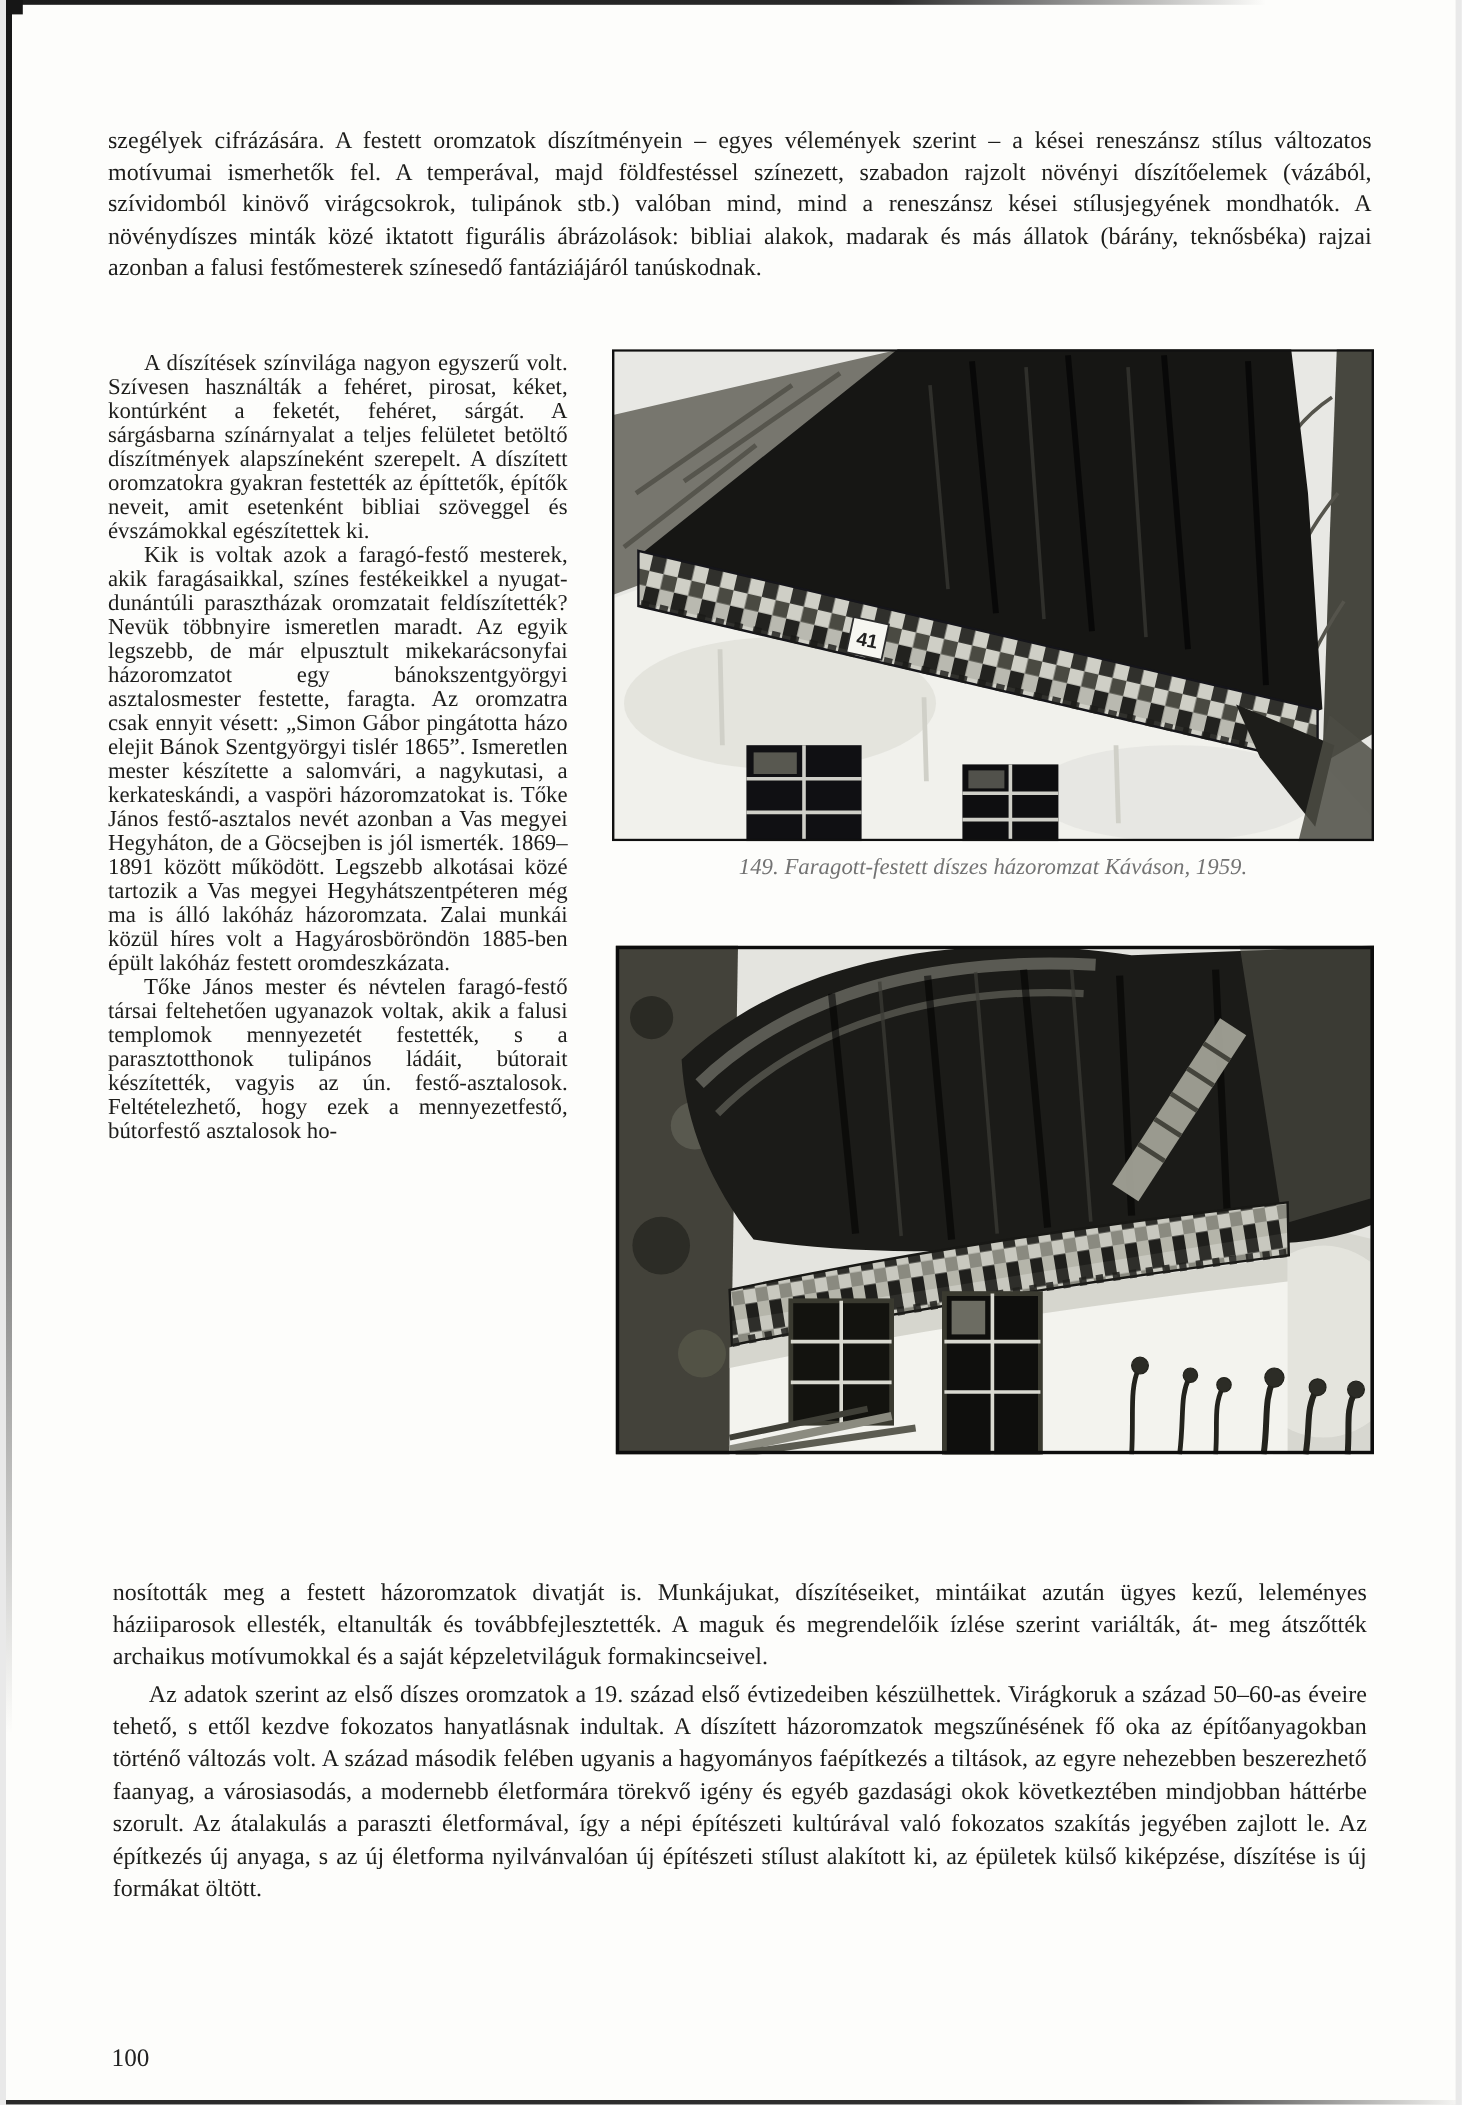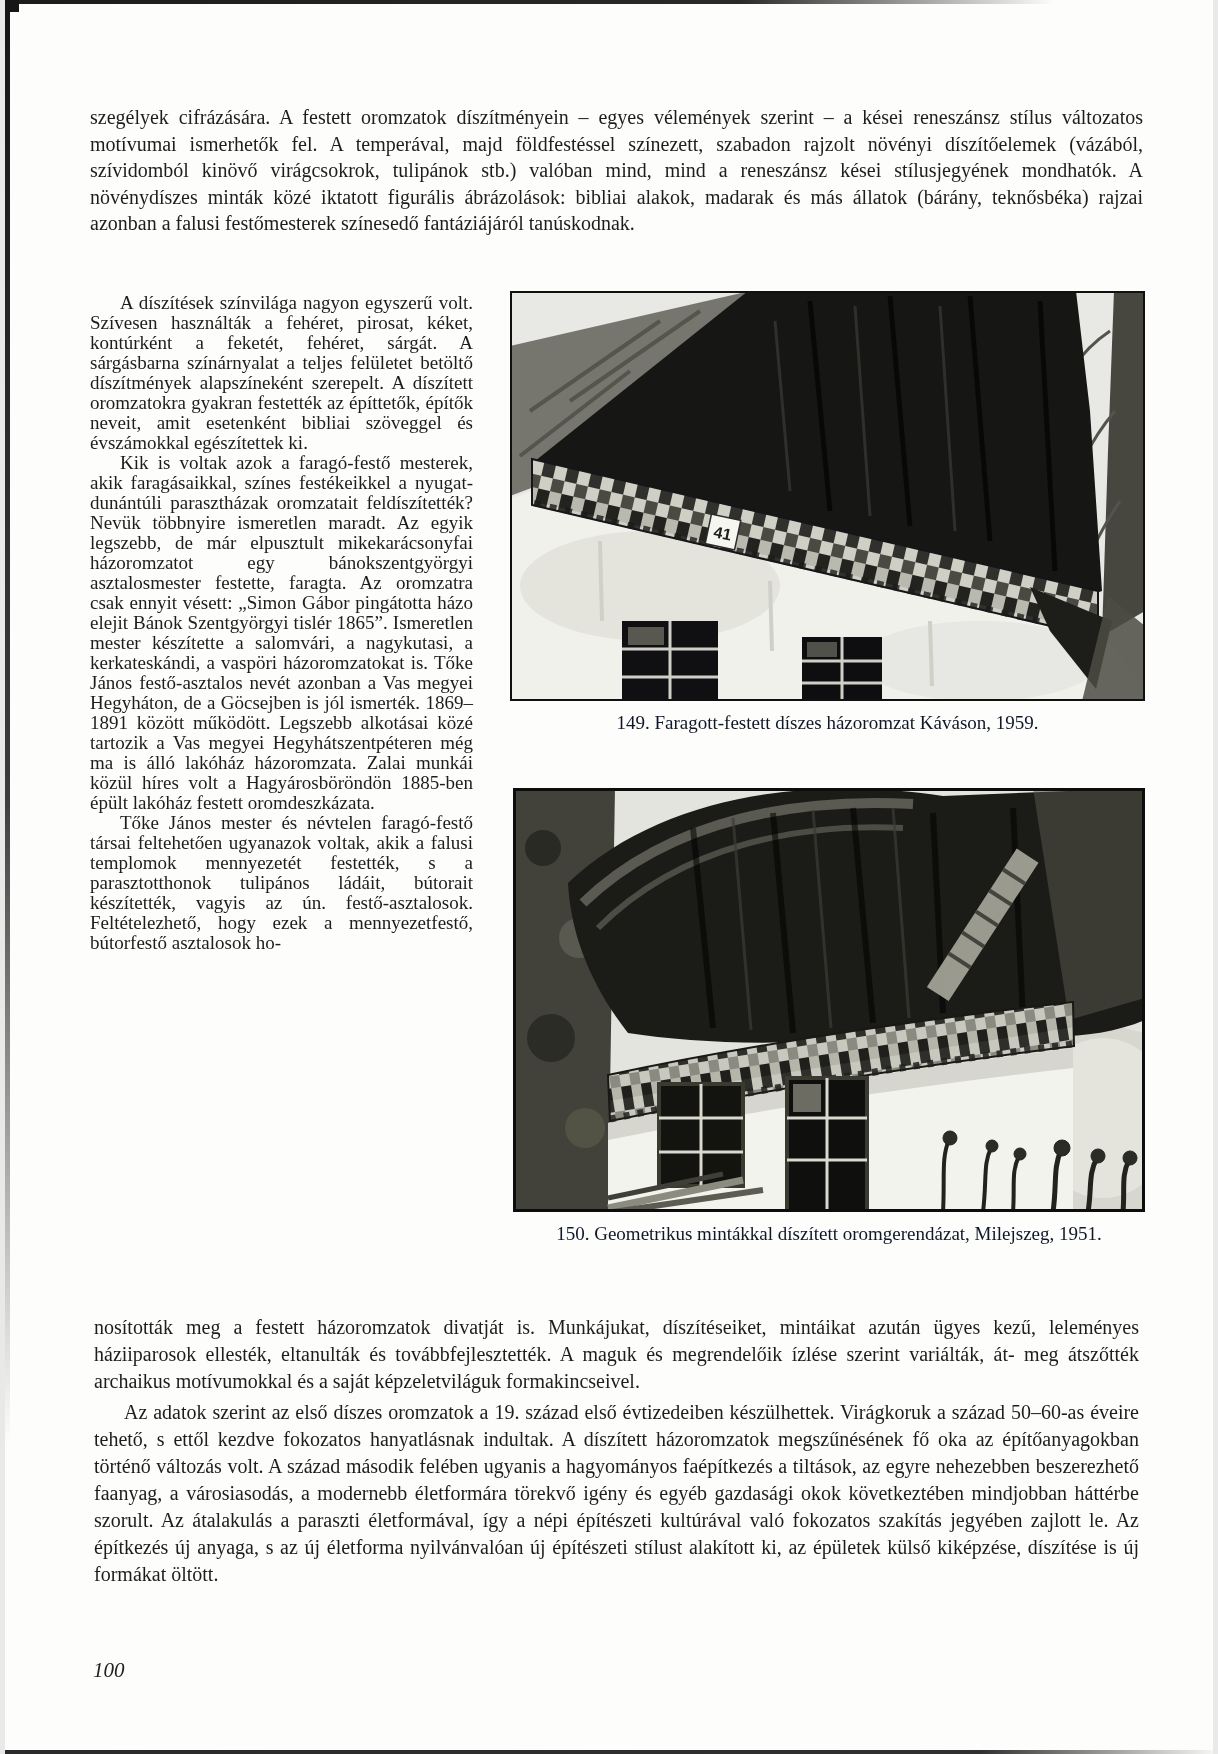--- a/index.html
+++ b/index.html
@@ -24,25 +24,25 @@
   .leftcol{position:absolute;left:85px;top:293px;width:383px;}
   .leftcol p{margin:0;font-size:19px;line-height:20px;text-align:justify;}
   .indent{text-indent:30px;}
   .bottomblock{position:absolute;left:85px;top:1310px;width:1053px;}
   .bottomblock p{margin:4px;font-size:20px;line-height:27px;text-align:justify;}
   
   figure{position:absolute;margin:0;}
   .fig149{left:505px;top:291px;width:635px;}
   .fig150{left:508px;top:788px;width:632px;}
   figcaption{
-    display:block;text-align:center;font-size:19px;
-    color:#0f172a;margin-top:11px;white-space:nowrap;
+    display:block;text-align:center;font-style:italic;font-size:19px;
+    color:#737373;margin-top:11px;white-space:nowrap;
   }
   .photo{display:block;}
-  .pagenum{position:absolute;left:88px;top:1658px;font-size:21px;color:#222;font-style:italic;}
+  .pagenum{position:absolute;left:88px;top:1703px;font-size:21px;color:#222;}
 </style>
 </head>
 <body>
 
 <div class="page">
 
   <div class="art-top"></div>
   <div class="art-left"></div>
   <div class="art-left2"></div>
   <div class="art-bottom"></div>
@@ -174,21 +174,20 @@
           <circle cx="617" cy="370" r="7"></circle>
       </g>
 
       <g>
         <path d="M95,420 L230,392" stroke="#8b8b80" stroke-width="7"></path>
         <path d="M95,410 L210,386" stroke="#3f3f37" stroke-width="5"></path>
         <path d="M100,424 L250,402" stroke="#5c5c52" stroke-width="6"></path>
       </g>
       <rect x="1.5" y="1.5" width="629" height="421" fill="none" stroke="#0d0d0d" stroke-width="3"></rect>
     </svg>
-    <figcaption>150. Geometrikus mintákkal díszített oromgerendázat, Milejszeg, 1951.</figcaption>
   </figure>
 
   <div class="bottomblock">
     <p>nosították meg a festett házoromzatok divatját is. Munkájukat, díszítéseiket, mintáikat azután ügyes kezű, leleményes háziiparosok ellesték, eltanulták és továbbfejlesztették. A maguk és megrendelőik ízlése szerint variálták, át- meg átszőtték archaikus motívumokkal és a saját képzeletviláguk formakincseivel.</p>
     <p class="indent">Az adatok szerint az első díszes oromzatok a 19. század első évtizedeiben készülhettek. Virágkoruk a század 50–60-as éveire tehető, s ettől kezdve fokozatos hanyatlásnak indultak. A díszített házoromzatok megszűnésének fő oka az építőanyagokban történő változás volt. A század második felében ugyanis a hagyományos faépítkezés a tiltások, az egyre nehezebben beszerezhető faanyag, a városiasodás, a modernebb életformára törekvő igény és egyéb gazdasági okok következtében mindjobban háttérbe szorult. Az átalakulás a paraszti életformával, így a népi építészeti kultúrával való fokozatos szakítás jegyében zajlott le. Az építkezés új anyaga, s az új életforma nyilvánvalóan új építészeti stílust alakított ki, az épületek külső kiképzése, díszítése is új formákat öltött.</p>
   </div>
 
   <div class="pagenum">100</div>
 
 </div>

